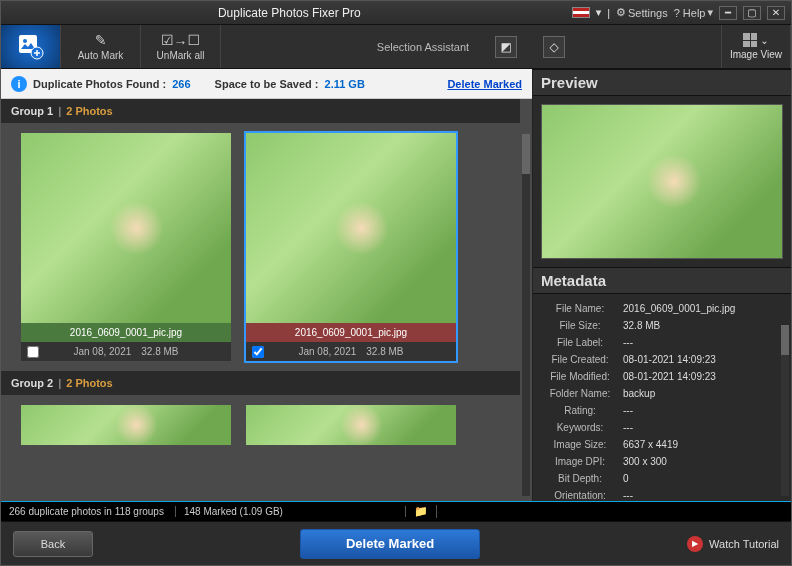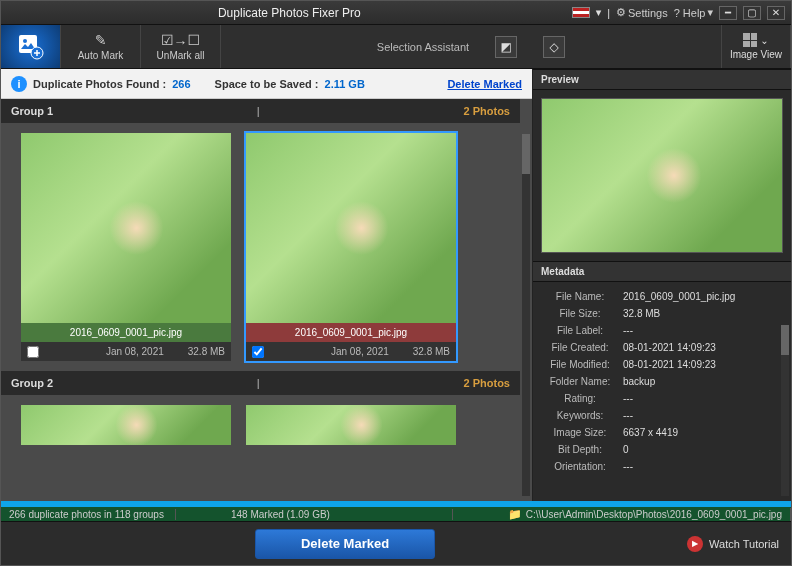--- a/index.html
+++ b/index.html
@@ -32,49 +32,49 @@
 
 
 .main { display: flex; height: 432px; }
 .left-pane { flex: 1; display: flex; flex-direction: column; background: #4a4a4a; border-right:1px solid #222;}
 .stats-bar { height: 30px; background: #f2f2f2; color: #333; display: flex; align-items: center; padding: 0 10px; gap: 6px; font-size: 11px; border-bottom:1px solid #ccc;}
 .info-icon { width:16px; height:16px; background:#1e90ff; border-radius:50%; color:#fff; display:flex; align-items:center; justify-content:center; font-weight:bold; font-size:11px;}
 .stats-bar b.num { color: #0066cc; font-weight:bold; }
 .stats-bar .delete-link { margin-left: auto; color: #0044cc; text-decoration: underline; font-weight: bold; cursor: pointer; }
 
 .group-area { flex: 1; overflow: hidden; position: relative; padding-right:12px;}
-.group-header { background: #2a2a2a; padding: 6px 10px; font-size: 11px; font-weight:bold; color:#ddd; display:flex; gap:5px;justify-content:space-between;}
+.group-header { background: #2a2a2a; padding: 6px 10px; font-size: 11px; font-weight:bold; color:#ddd; display:flex; gap:5px;}
 .group-header .sep{color:#888;}
 .group-header .count{color:#d89e3f;}
 .photo-row { display: flex; gap: 15px; padding: 10px 20px; }
 .photo-card { width: 210px; background: #555; display: flex; flex-direction: column; cursor:pointer; position:relative;}
 .photo-card.selected { outline: 2px solid #3399ff; }
 .thumb-box { height: 190px; background: linear-gradient(135deg,#8fc96e 0%,#b5e08f 40%,#6fa84f 80%); position:relative; overflow:hidden; display:flex; align-items:center; justify-content:center;}
 .thumb-box::before{content:""; position:absolute; inset:0; background: radial-gradient(circle at 55% 50%, rgba(255,220,190,0.9) 0%, rgba(255,220,190,0) 18%);}
 .filename-bar { padding: 4px; text-align: center; font-size: 10px; color: #fff; }
 .filename-bar.green { background: #4a7a3e; }
 .filename-bar.red { background: #8e3b3b; }
-.info-bar { background: #333; padding: 4px 6px; display: flex; align-items: center; gap: 24px; font-size: 10px; color:#bbb; justify-content:flex-end; position:relative;}
+.info-bar { background: #333; padding: 4px 6px; display: flex; align-items: center; gap: 10px; font-size: 10px; color:#bbb; justify-content:center; position:relative;}
 .info-bar input[type=checkbox] { position:absolute; left:6px; width:12px; height:12px; cursor:pointer;}
 .scrollbar-v { position:absolute; right:2px; top:35px; bottom:5px; width:8px; background:#333;}
 .scrollbar-v .sthumb{ position:absolute; top:0; left:0; right:0; height:40px; background:#666;}
 
 .right-pane { width: 258px; background: #2a2a2a; display: flex; flex-direction: column; position:relative;}
-.preview-header, .meta-header { background: #333; padding: 4px 8px; font-size: 10px; font-weight: bold; color:#ddd; border-bottom:1px solid #111; border-top:1px solid #111;}
+.preview-header, .meta-header { background: #333; padding: 4px 8px; font-size: 15px; font-weight: bold; color:#ddd; border-bottom:1px solid #111; border-top:1px solid #111;}
 .preview-box { height: 155px; margin: 8px; background: linear-gradient(135deg,#8fc96e 0%,#b5e08f 40%,#6fa84f 80%); border:1px solid #555; position:relative;}
 .preview-box::before{content:""; position:absolute; inset:0; background: radial-gradient(circle at 55% 50%, rgba(255,220,190,0.9) 0%, rgba(255,220,190,0) 18%);}
 .meta-body { flex: 1; overflow: hidden; padding: 6px 10px; }
 .meta-row { display: flex; padding: 3px 0; font-size: 10px; }
 .meta-row .k { width: 80px; text-align: center; color: #bbb; padding-right: 6px; }
 .meta-row .v { color: #ddd; }
 .scrollbar-r { position:absolute; right:2px; top:256px; bottom:5px; width:8px; background:#333;}
 .scrollbar-r .sthumb{ position:absolute; top:0; left:0; right:0; height:30px; background:#666;}
 
 
-.statusbar { height: 20px; background: #14532d; display: flex; align-items: center; font-size: 10px; color: #ccc; border-top:6px solid #0ea5e9;justify-content:space-between;}
+.statusbar { height: 20px; background: #000000; display: flex; align-items: center; font-size: 10px; color: #ccc; border-top:1px solid #0ea5e9;}
 .statusbar .cell { padding: 0 8px; border-right: 1px solid #555; }
 .statusbar .path { display:flex; align-items:center; gap:4px;}
 .folder-icon{color:#d89e3f; font-size:11px;}
 
 
 .bottombar { height: 44px; background: #2c2c2c; display: flex; align-items: center; padding: 0 12px; gap: 10px; border-top:1px solid #111;}
 .btn-back { width: 80px; height: 26px; background: linear-gradient(#5a5a5a,#3a3a3a); border: 1px solid #666; color: #ddd; display: flex; align-items: center; justify-content: center; cursor: pointer; border-radius:3px; font-size:11px;}
 .btn-delete { width: 180px; height: 30px; background: linear-gradient(#2d79d8,#1a56a8); border: 1px solid #1a56a8; color: #fff; display: flex; align-items: center; justify-content: center; cursor: pointer; font-weight: bold; font-size: 13px; border-radius:3px; margin: 0 auto;}
 .btn-tutorial { display: flex; align-items: center; gap: 6px; cursor: pointer; font-size: 11px; color:#ddd;}
 .play-icon { width:16px; height:16px; background:#c33; border-radius:50%; display:flex; align-items:center; justify-content:center; color:#fff; font-size:8px;}
@@ -232,44 +232,50 @@
         </div>
         <div class="meta-row">
           <div class="k">Keywords:</div>
           <div class="v">---</div>
         </div>
         <div class="meta-row">
           <div class="k">Image Size:</div>
           <div class="v">6637 x 4419</div>
         </div>
         <div class="meta-row">
+          <div class="k">Image DPI:</div>
+          <div class="v">300 x 300</div>
+        </div>
+        <div class="meta-row">
           <div class="k">Bit Depth:</div>
           <div class="v">0</div>
         </div>
         <div class="meta-row">
           <div class="k">Orientation:</div>
           <div class="v">---</div>
         </div>
       </div>
     <div class="scrollbar-r">
         <div class="sthumb"></div>
       </div>
   </div>
 </div>
 
 <div class="statusbar">
   <div class="cell" style="width:175px;">266 duplicate photos in 118 groups</div>
   <div class="cell" style="width:230px;">148 Marked (1.09 GB)</div>
   <div class="cell path">
     <span class="folder-icon">📁</span>
-    <span>C:\\User\Admin\Desktop\Photos\2016_0609_0001_pic.jpg</span>
   </div>
 </div>
 
 <div class="bottombar">
+  <div class="btn-back">
+      <span>Back</span>
+    </div>
   <div class="btn-delete">
       <span>Delete Marked</span>
     </div>
   <div class="btn-tutorial">
     <div class="play-icon">▶</div>
     <span>Watch Tutorial</span>
   </div>
 </div>
 
 </body></html>

